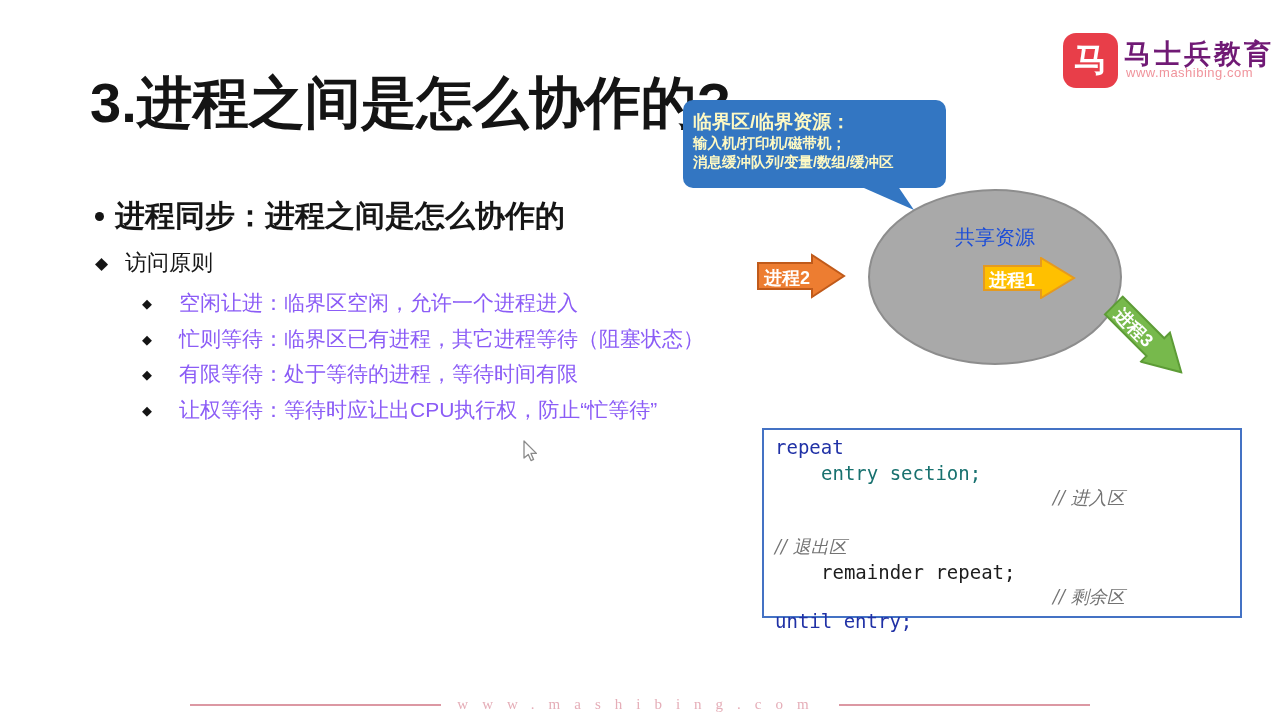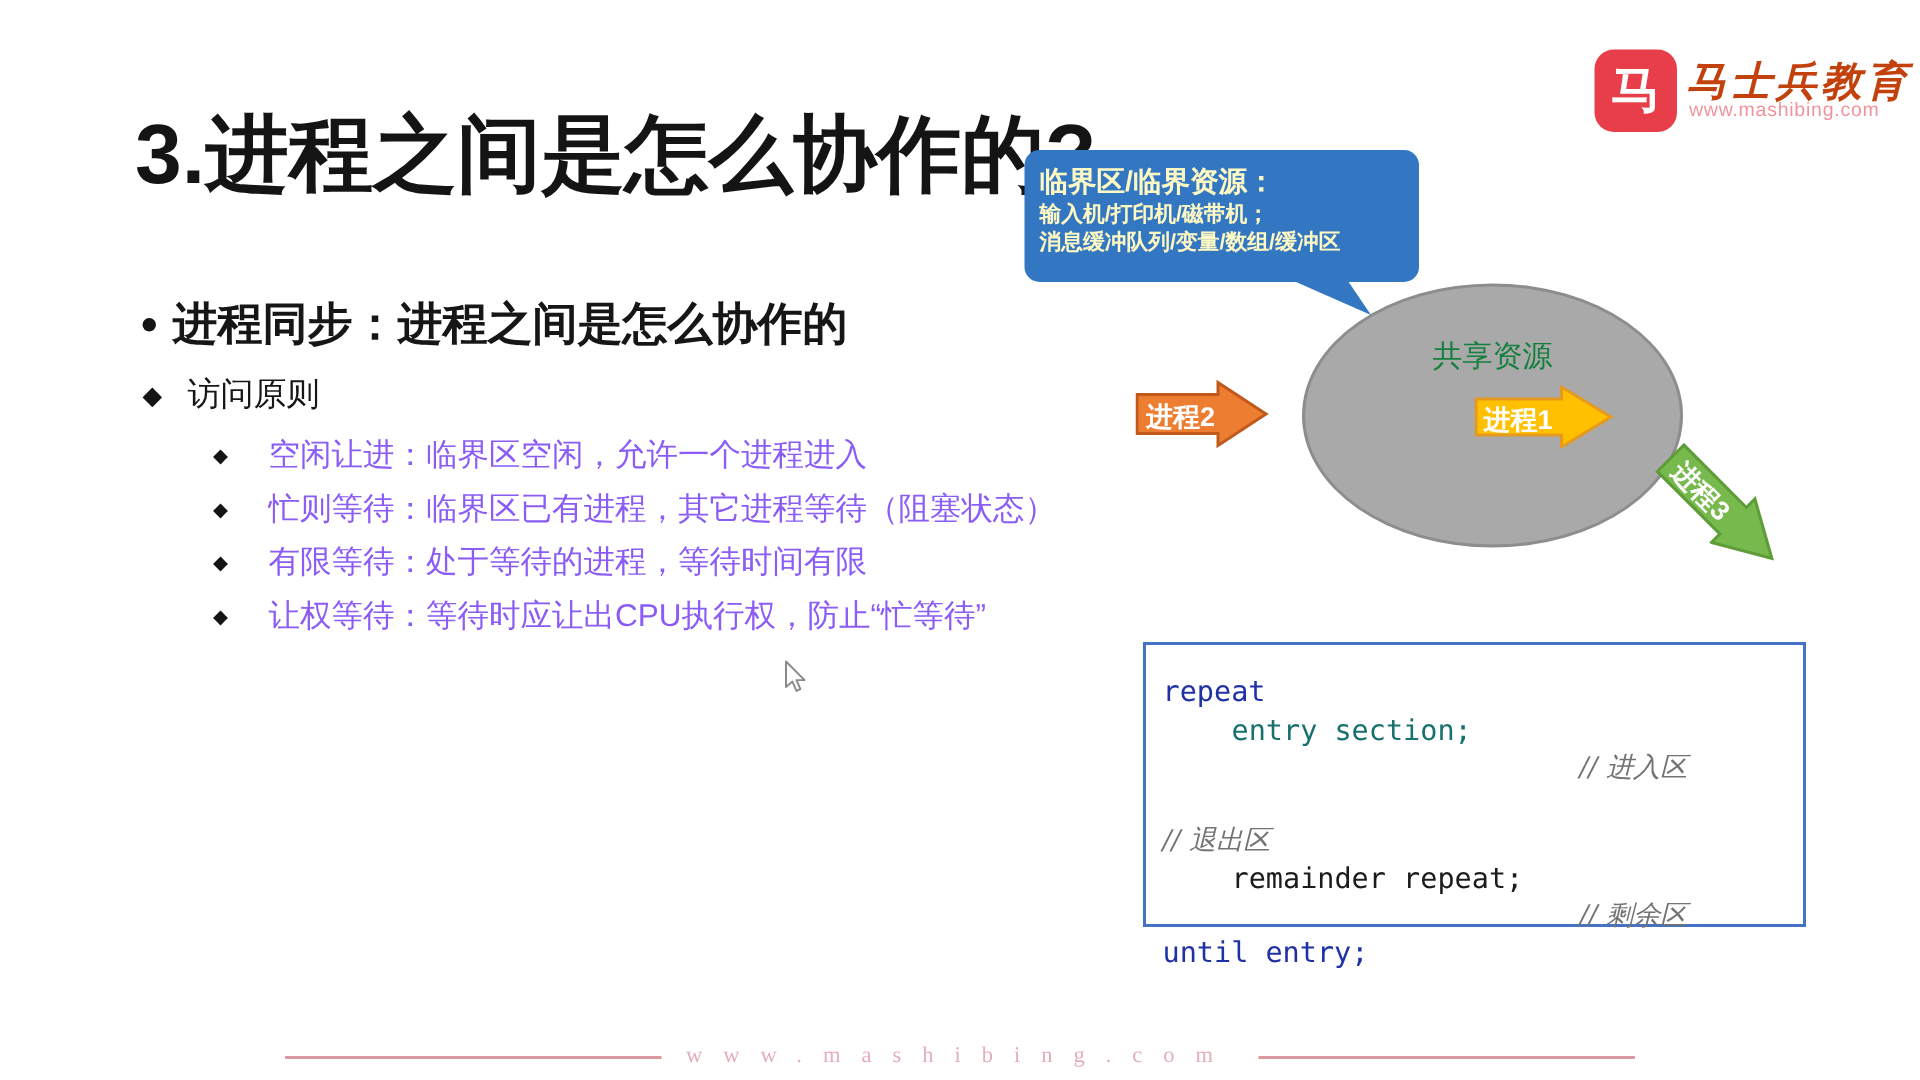--- a/index.html
+++ b/index.html
@@ -25,41 +25,41 @@
   .section-row{left:95px;top:248px;display:flex;align-items:center;gap:17px;}
   .diamond-lg{font-size:17px;line-height:17px;color:#141414;}
   .section-text{font-size:22px;}
   .sub{left:142px;display:flex;align-items:center;gap:27px;white-space:nowrap;}
   .diamond-sm{font-size:13px;line-height:13px;color:#141414;}
   .sub-text{font-size:21px;color:#8b5cf6;}
 
   
   .ellipse{left:868px;top:189px;width:254px;height:176px;background:#A9A9A9;border:2px solid #8D8D8D;
            border-radius:50%;box-sizing:border-box;}
-  .ellipse-label{left:868px;top:224px;width:254px;text-align:center;color:#15803d;font-size:20px;}
+  .ellipse-label{left:868px;top:224px;width:254px;text-align:center;color:#1d4ed8;font-size:20px;}
   .arrow-wrap{position:absolute;}
   .arrow-label{position:absolute;color:#fff;font-size:18px;font-weight:600;white-space:nowrap;}
 
   
-  .codebox{left:762px;top:428px;width:442px;height:190px;border:2px solid #4472C4;background:#fff;
-           box-sizing:border-box;padding:19px 0 0 11px;
+  .codebox{left:762px;top:428px;width:480px;height:190px;border:2px solid #4472C4;background:#fff;
+           box-sizing:border-box;padding:5px 0 0 11px;
            font-family:"DejaVu Sans Mono","Liberation Mono",monospace;font-size:19px;line-height:25.5px;}
   .cl{display:flex;}
   .code{display:inline-block;white-space:pre;width:278px;flex:none;box-sizing:border-box;}
   .ind .code{padding-left:46px;}
   .kw{color:#2031A6;}
   .fn{color:#18716F;}
   .pl{color:#1c1c1c;}
   .cm{color:#737373;font-style:italic;font-family:"DejaVu Serif","Liberation Serif",serif;font-size:18px;white-space:pre;margin-top:24px;}
 
   
   .logo-box{left:1063px;top:33px;width:55px;height:55px;background:#E83E49;border-radius:13px;
             display:flex;align-items:center;justify-content:center;}
   .logo-mark{color:#fff;font-size:33px;font-weight:700;}
-  .logo-name{left:1124px;top:36px;font-size:27px;font-weight:700;color:#c2410c;letter-spacing:3px;white-space:nowrap;font-style:italic;}
+  .logo-name{left:1124px;top:36px;font-size:27px;font-weight:700;color:#701a75;letter-spacing:3px;white-space:nowrap;}
   .logo-url{left:1126px;top:65px;font-size:13px;color:#F0949C;letter-spacing:0.5px;white-space:nowrap;}
 
   
   .footer{left:190px;top:696px;width:900px;display:flex;align-items:center;gap:16px;}
   .wline{flex:1;height:2px;background:#DC98A3;}
   .wtext{color:#E5AEB8;font-size:15px;letter-spacing:14px;font-family:"Liberation Serif",serif;white-space:nowrap;}
 
   .cursor{left:520px;top:439px;z-index:5;}
 </style>
 </head>

